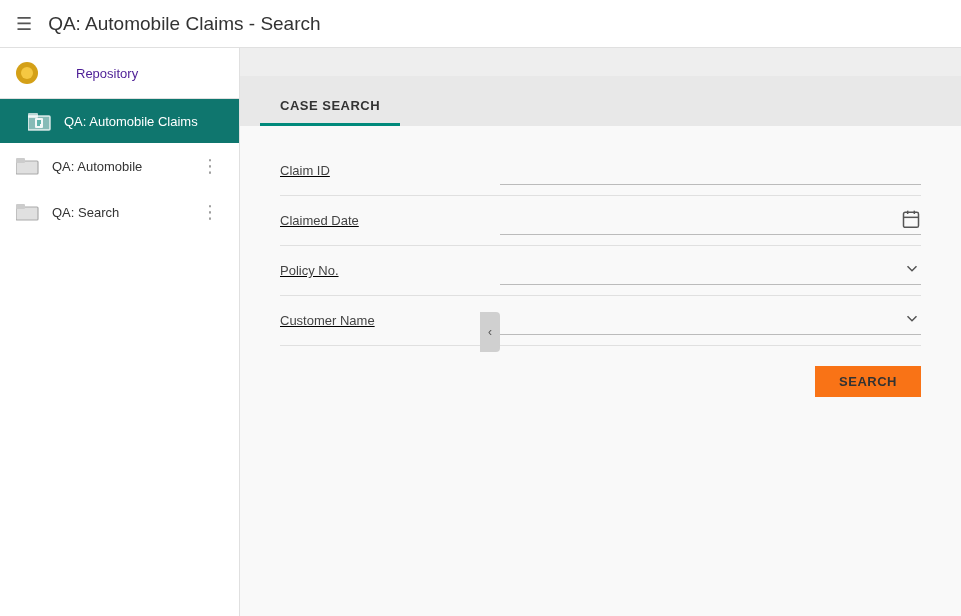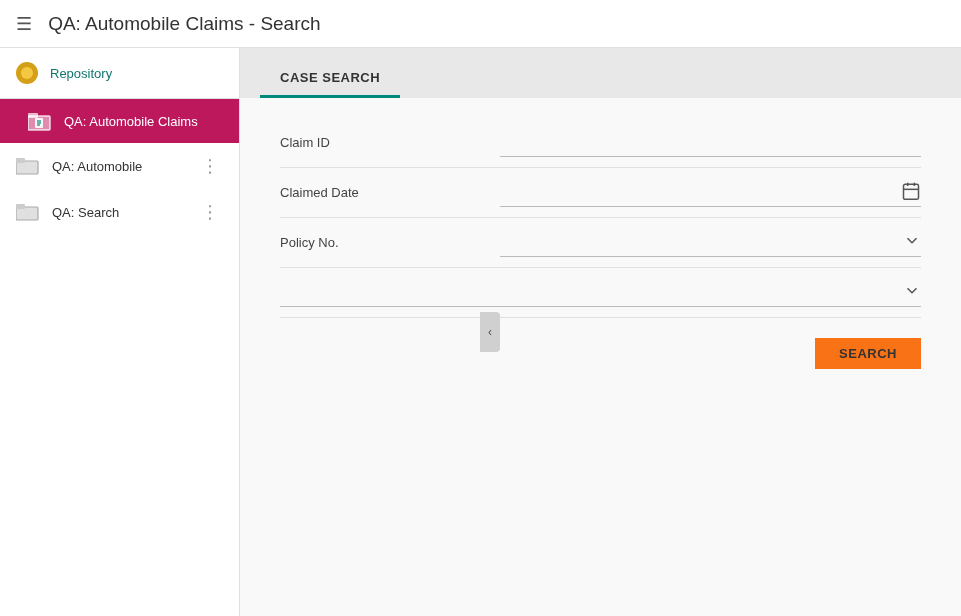--- a/index.html
+++ b/index.html
@@ -80,33 +80,34 @@
 
     .repo-icon-inner {
       width: 12px;
       height: 12px;
       border-radius: 50%;
       background: #f5c842;
     }
 
     .sidebar-repo-label {
       font-size: 13px;
-      color: #0f766e;
+      color: #4c1d95;
+      margin-left: 26px;
     }
 
     .sidebar-item {
       display: flex;
       align-items: center;
       padding: 12px 16px;
       cursor: pointer;
       position: relative;
     }
 
     .sidebar-item.active {
-      background: #be185d;
+      background: #0f766e;
       padding-left: 28px;
     }
 
     .sidebar-item.active .sidebar-item-label {
       color: #ffffff;
       font-weight: 500;
     }
 
     .folder-icon {
       width: 24px;
@@ -153,20 +154,21 @@
     }
 
     
     .tab-bar {
       background: #e8e8e8;
       display: flex;
       align-items: flex-end;
       padding: 0 20px;
       height: 50px;
       flex-shrink: 0;
+      margin-top: 28px;
     }
 
     .tab-item {
       padding: 10px 20px;
       font-size: 13px;
       font-weight: 600;
       letter-spacing: 0.5px;
       color: #555;
       cursor: pointer;
       border-bottom: 3px solid transparent;
@@ -185,20 +187,21 @@
       padding: 20px 40px;
       flex: 1;
     }
 
     .form-row {
       display: flex;
       align-items: center;
       margin-bottom: 0;
       min-height: 50px;
       border-bottom: 1px solid #e0e0e0;
+      text-decoration: underline;
     }
 
     .form-row:last-of-type {
       border-bottom: none;
     }
 
     .form-label {
       width: 220px;
       font-size: 13px;
       color: #444;
@@ -402,20 +405,21 @@
             <span class="chevron-icon">
               <svg width="18" height="18" viewBox="0 0 24 24" fill="none" stroke="#555" stroke-width="2">
                 <polyline points="6 9 12 15 18 9"></polyline>
               </svg>
             </span>
           </div>
         </div>
       </div>
 
       <div class="form-row">
+        <span class="form-label">Customer Name</span>
         <div class="form-field">
           <div class="select-wrapper">
             <select class="form-select">
               <option value=""></option>
             </select>
             <span class="chevron-icon">
               <svg width="18" height="18" viewBox="0 0 24 24" fill="none" stroke="#555" stroke-width="2">
                 <polyline points="6 9 12 15 18 9"></polyline>
               </svg>
             </span>

